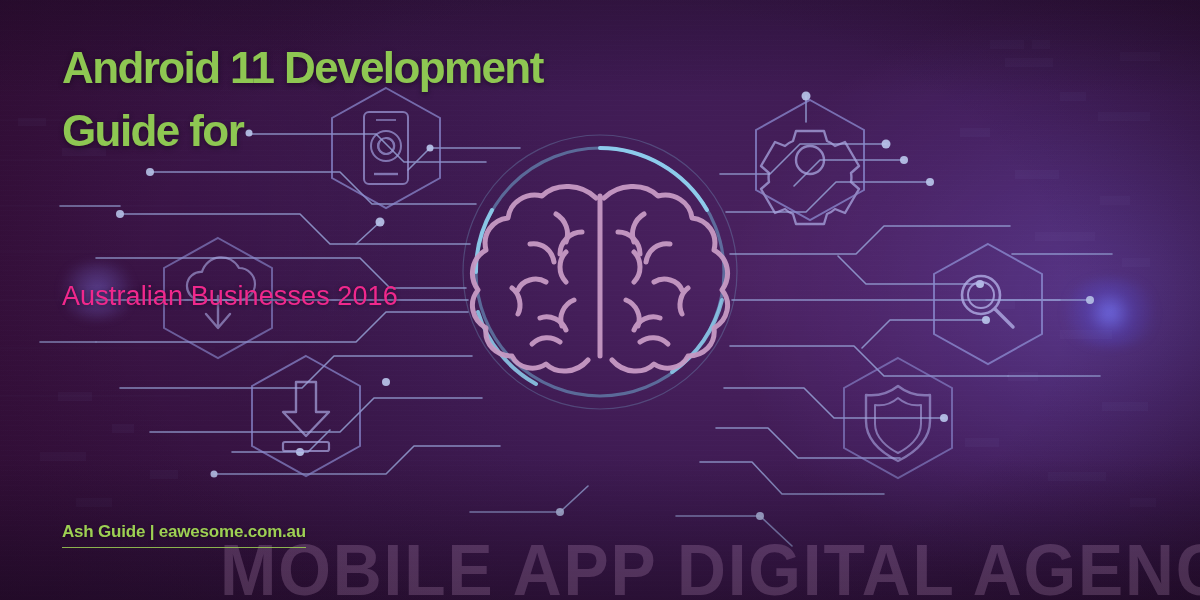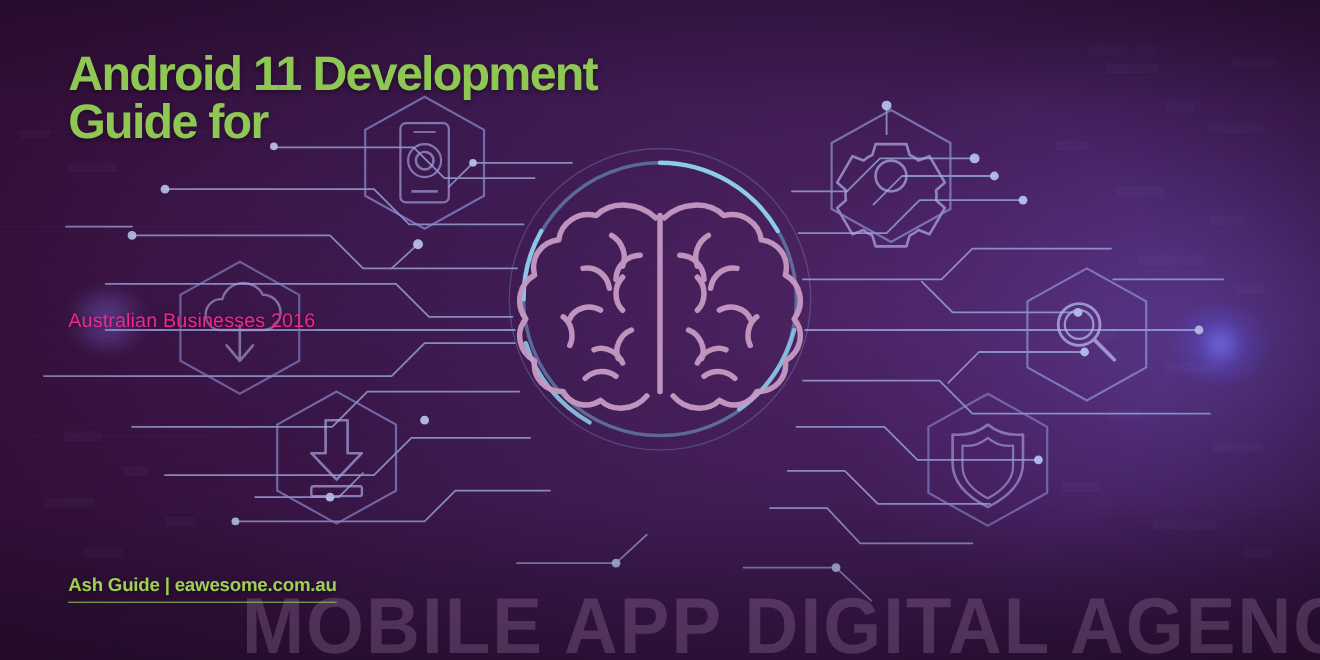--- a/index.html
+++ b/index.html
@@ -106,27 +106,27 @@
   }
   .headline .line {
     font-size: 44px;
     font-weight: 700;
     line-height: 0.98;
     letter-spacing: -1.6px;
     color: #8ec752;
     text-shadow: 0 2px 5px rgba(20,5,26,0.55);
     white-space: nowrap;
   }
-  .headline .line + .line { }
+  .headline .line + .line { margin-top: 20px; }
 
   .subtitle {
     position: absolute;
     left: 62px;
     top: 281px;
-    font-size: 18px;
+    font-size: 27px;
     font-weight: 400;
     letter-spacing: 0.1px;
     color: #f0288c;
     text-shadow: 0 1px 4px rgba(20,5,26,0.55);
     white-space: nowrap;
   }
 
   
   .byline-wrap {
     position: absolute;

